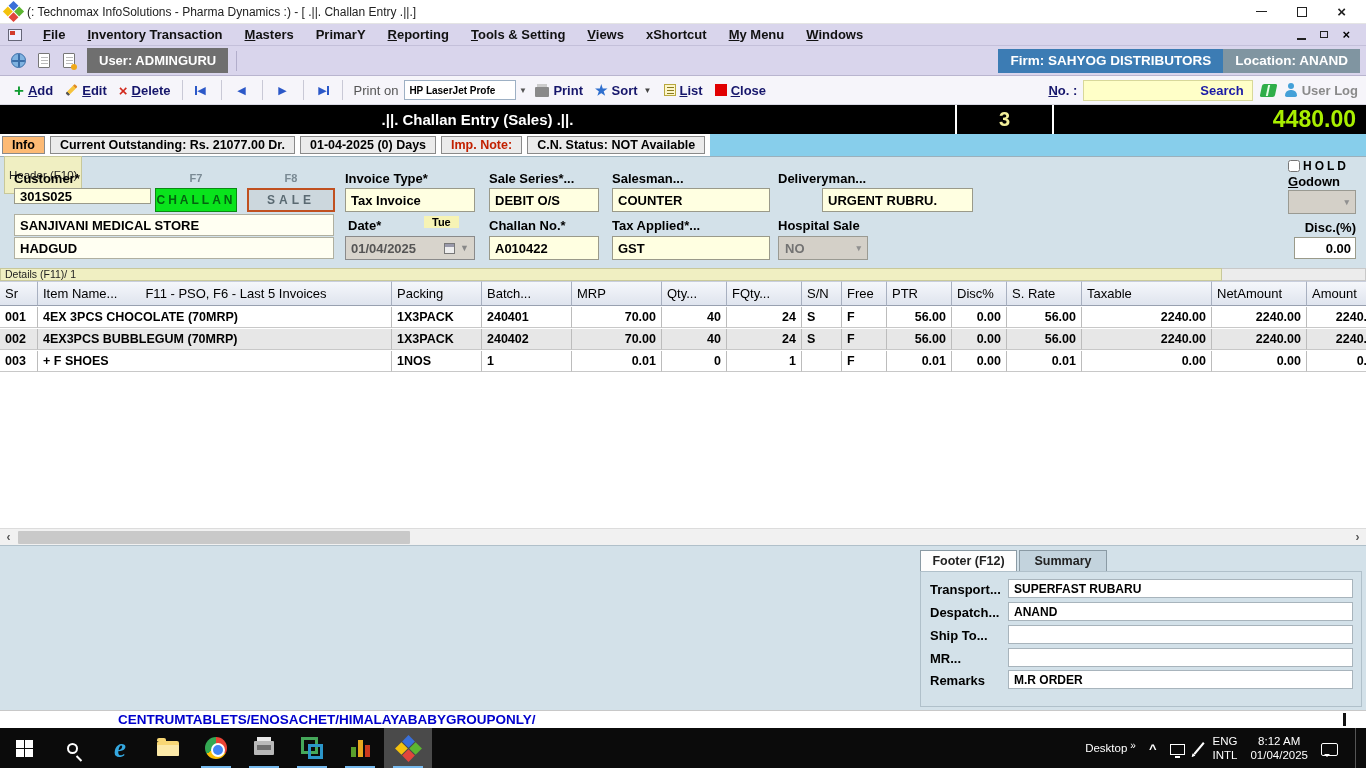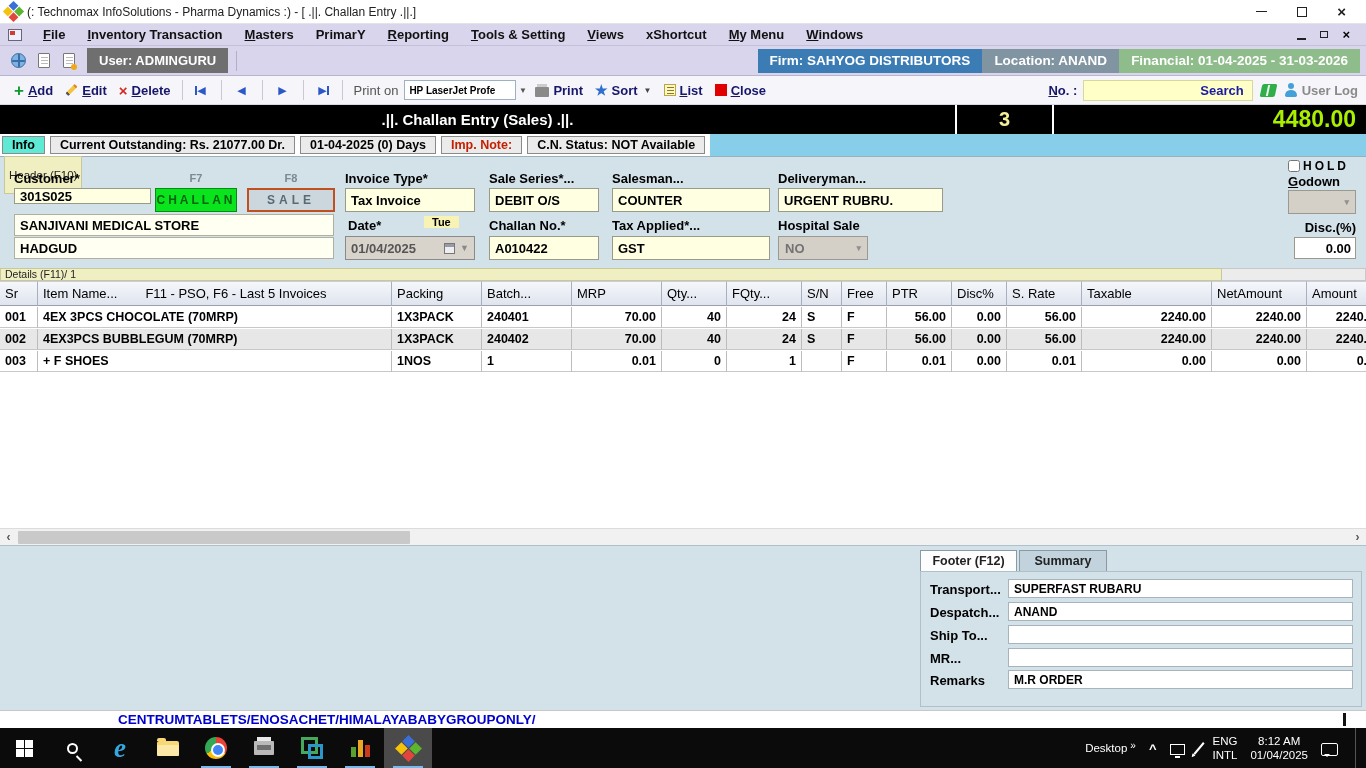--- a/index.html
+++ b/index.html
@@ -83,21 +83,21 @@
 
   
   .band{position:absolute;top:105px;left:0;width:1366px;height:29px;background:#000;display:flex;color:#fff}
   .band-title{width:957px;display:flex;align-items:center;justify-content:center;font-weight:bold;font-size:15px;border-right:2px solid #fff}
   .band-count{width:97px;display:flex;align-items:center;justify-content:center;font-weight:bold;font-size:20px;color:#f2ef9a;border-right:2px solid #fff}
   .band-total{flex:1;display:flex;align-items:center;justify-content:flex-end;padding-right:10px;font-weight:bold;font-size:23px;color:#a9ef00}
 
   
   .inforow{position:absolute;top:134px;left:0;width:1366px;height:22px;background:#fff;display:flex;align-items:center;gap:5px;padding-left:2px}
   .ichip{background:#ebebeb;border:1px solid #8a8a8a;font-weight:bold;font-size:12.5px;padding:1px 9px;white-space:nowrap}
-  .ichip.first{background:#5eead4}
+  .ichip.first{background:#fdba74}
   .ichip.red{color:#c22000}
   .blue-fill{flex:1;align-self:stretch;background:#87ceeb}
 
   
   .headersec{position:absolute;top:156px;left:0;width:1366px;height:112px;background:#d3e1e9;border-top:1px solid #9ab0bc}
   .grp-label{position:absolute;top:-1px;left:4px;background:#f0efc2;border:1px solid #c8c89a;font-size:11.5px;padding:12px 4px;color:#222}
   .flabel{position:absolute;font-weight:bold;font-size:13px;color:#000;white-space:nowrap}
   .fkey{position:absolute;font-weight:bold;font-size:11px;color:#7a8a94;text-align:center}
   .field{position:absolute;background:#ffffe1;border:1px solid #9a9a8a;font-weight:bold;font-size:13px;display:flex;align-items:center;padding:0 5px;white-space:nowrap;overflow:hidden}
   .field.cream{background:#fffff2;border-color:#b0b0a0}
@@ -227,21 +227,20 @@
       <span class="page"></span>
     </span>
   <span class="ub-ico">
       <span class="page star"></span>
     </span>
   <span class="user-chip">User: ADMINGURU</span>
   <span class="ub-sep"></span>
   <span class="ctx-chips">
     <span class="chip chip-firm">Firm: SAHYOG DISTRIBUTORS</span>
     <span class="chip chip-loc">Location: ANAND</span>
-    <span class="chip chip-fin">Financial: 01-04-2025 - 31-03-2026</span>
   </span>
 </div>
 
 <div class="toolbar">
   <span class="tbtn">
       <span class="plus-ico">+</span>
       <span class="ufl">Add</span>
     </span>
   <span class="tbtn">
       <span class="pencil-ico"></span>
@@ -321,21 +320,21 @@
   <span class="flabel" style="left:778px;top:14px">Deliveryman...</span>
 
   <span class="field" style="left:14px;top:31px;width:137px;height:16px">
       <input value="301S025" style="">
     </span>
   <span class="btn-challan" style="left:155px;top:31px;width:82px;height:24px">CHALLAN</span>
   <span class="btn-sale" style="left:247px;top:31px;width:88px;height:24px">SALE</span>
   <span class="field" style="left:345px;top:31px;width:130px;height:24px">Tax Invoice</span>
   <span class="field" style="left:489px;top:31px;width:110px;height:24px">DEBIT O/S</span>
   <span class="field" style="left:612px;top:31px;width:158px;height:24px">COUNTER</span>
-  <span class="field" style="left:778px;top:31px;width:165px;height:24px">URGENT RUBRU.</span>
+  <span class="field" style="left:822px;top:31px;width:151px;height:24px">URGENT RUBRU.</span>
 
   <span class="field cream" style="left:14px;top:57px;width:320px;height:22px">SANJIVANI MEDICAL STORE</span>
   <span class="flabel" style="left:348px;top:61px">Date*</span>
   <span class="tue-chip" style="left:424px;top:59px">Tue</span>
   <span class="flabel" style="left:489px;top:61px">Challan No.*</span>
   <span class="flabel" style="left:612px;top:61px">Tax Applied*...</span>
   <span class="flabel" style="left:778px;top:61px">Hospital Sale</span>
 
   <span class="field cream" style="left:14px;top:80px;width:320px;height:22px">HADGUD</span>
   <span class="datefld" style="left:345px;top:79px;width:130px;height:24px">

